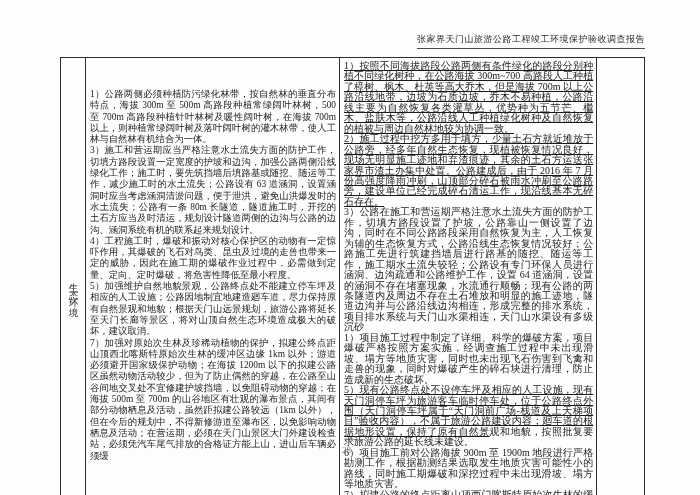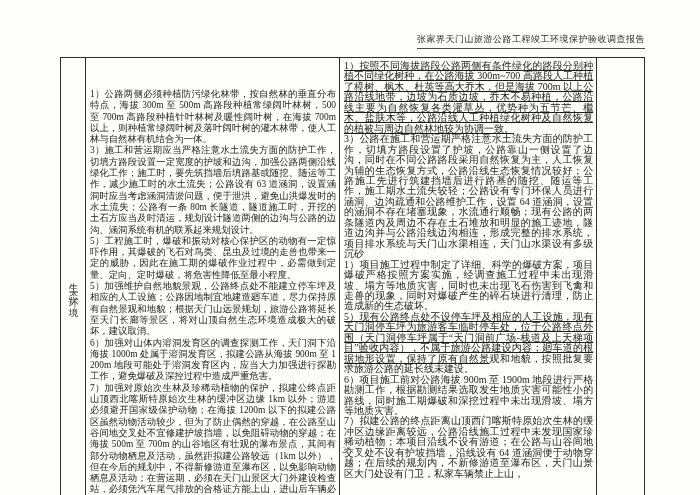--- a/index.html
+++ b/index.html
@@ -110,28 +110,28 @@
 
   <div class="doc-table">
 
     <div class="cell label-cell">
       <div class="vertical-text">生态环境</div>
     </div>
 
     <div class="cell req-cell">
         <div class="para"><span>1）公路两侧必须种植防污绿化林带，按自然林的垂直分布特点，海拔 300m 至 500m 高路段种植常绿阔叶林树，500 至 700m 高路段种植针叶林树及暖性阔叶树，在海拔 700m 以上，则种植常绿阔叶树及落叶阔叶树的灌木林带，使人工林与自然林有机结合为一体。</span></div>
         <div class="para"><span>3）施工和营运期应当严格注意水土流失方面的防护工作，切填方路段设置一定宽度的护坡和边沟，加强公路两侧沿线绿化工作；施工时，要先筑挡墙后填路基或随挖、随运等工作，减少施工时的水土流失；公路设有 63 道涵洞，设置涵洞时应当考虑涵洞清淤问题，便于泄洪，避免山洪爆发时的水土流失；公路有一条 80m 长隧道，隧道施工时，开挖的土石方应当及时清运，规划设计隧道两侧的边沟与公路的边沟、涵洞系统有机的联系起来规划设计。</span></div>
-        <div class="para"><span>5）工程施工时，爆破和振动对核心保护区的动物有一定惊吓作用，其爆破的飞石对鸟类、昆虫及过境的走兽也带来一定的威胁，因此在施工期的爆破作业过程中，必需做到定量、定向、定时爆破，将危害性降低至最小程度。</span></div>
+        <div class="para"><span>4）工程施工时，爆破和振动对核心保护区的动物有一定惊吓作用，其爆破的飞石对鸟类、昆虫及过境的走兽也带来一定的威胁，因此在施工期的爆破作业过程中，必需做到定量、定向、定时爆破，将危害性降低至最小程度。</span></div>
         <div class="para"><span>5）加强维护自然地貌景观，公路终点处不能建立停车坪及相应的人工设施；公路因地制宜地建造廻车道，尽力保持原有自然景观和地貌；根据天门山远景规划，旅游公路将延长至天门长廊等景区，将对山顶自然生态环境造成极大的破坏，建议取消。</span></div>
-        <div class="para"><span>6）加强对山体内溶洞发育区的调查探测工作，天门洞下沿海拔 1000m 处属于溶洞发育区，拟建公路从海拔 900m 至 1200m 地段可能处于溶洞发育区内，应当大力加强进行探勘工作，避免爆破及深控过程中造成严重危害。</span></div>
         <div class="para"><span>7）加强对原始次生林及珍稀动植物的保护，拟建公终点距山顶西北喀斯特原始次生林的缓冲区边缘 1km 以外；游道必须避开国家级保护动物；在海拔 1200m 以下的拟建公路区虽然动物活动较少，但为了防止偶然的穿越，在公路至山谷间地交叉处不宜修建护坡挡墙，以免阻碍动物的穿越；在海拔 500m 至 700m 的山谷地区有壮观的瀑布景点，其间有部分动物栖息及活动，虽然距拟建公路较远（1km 以外），但在今后的规划中，不得新修游道至瀑布区，以免影响动物栖息及活动；在营运期，必须在天门山景区大门外建设检查站，必须凭汽车尾气排放的合格证方能上山，进山后车辆必须缓</span></div>
       </div>
 
     <div class="cell find-cell">
         <div class="para"><span class="u">1）按照不同海拔路段公路两侧有条件绿化的路段分别种植不同绿化树种，在公路海拔 300m~700 高路段人工种植了樟树、枫木、杜英等高大乔木，但是海拔 700m 以上公路沿线地带，边坡为石质边坡，乔木不易种植，公路沿线主要为自然恢复各类灌草丛，优势种为五节芒、檵木、盐肤木等，公路沿线人工种植绿化树种及自然恢复的植被与周边自然林地较为协调一致。</span></div>
+        <div class="para"><span class="u">2）施工过程中挖方多用于填方，少量土石方就近堆放于公路旁，经多年自然生态恢复，现植被恢复情况良好，现场无明显施工迹地和弃渣痕迹，其余的土石方运送张家界市渣土办集中处置。公路建成后，由于 2016 年 7 月份高强度降雨冲刷，山顶部分碎石被雨水冲刷至公路路旁，建设单位已经完成碎石清运工作，现沿线基本无碎石存在。</span></div>
         <div class="para"><span>3）公路在施工和营运期严格注意水土流失方面的防护工作，切填方路段设置了护坡，公路靠山一侧设置了边沟，同时在不同公路路段采用自然恢复为主，人工恢复为辅的生态恢复方式，公路沿线生态恢复情况较好；公路施工先进行筑建挡墙后进行路基的随挖、随运等工作，施工期水土流失较轻；公路设有专门环保人员进行涵洞、边沟疏通和公路维护工作，设置 64 道涵洞，设置的涵洞不存在堵塞现象，水流通行顺畅；现有公路的两条隧道内及周边不存在土石堆放和明显的施工迹地，隧道边沟并与公路沿线边沟相连，形成完整的排水系统，项目排水系统与天门山水渠相连，天门山水渠设有多级沉砂</span></div>
         <div class="para"><span>1）项目施工过程中制定了详细、科学的爆破方案，项目爆破严格按照方案实施，经调查施工过程中未出现滑坡、塌方等地质灾害，同时也未出现飞石伤害到飞禽和走兽的现象，同时对爆破产生的碎石块进行清理，防止造成新的生态破坏。</span></div>
         <div class="para"><span class="u">5）现有公路终点处不设停车坪及相应的人工设施，现有天门洞停车坪为旅游客车临时停车处，位于公路终点外围（天门洞停车坪属于“天门洞前广场-栈道及上天梯项目”验收内容），不属于旅游公路建设内容；廻车道的根据地形设置，保持了原有自然景</span><span>观和地貌，按照批复要求旅游公路的延长线未建设。</span></div>
         <div class="para"><span>6）项目施工前对公路海拔 900m 至 1900m 地段进行严格勘测工作，根据勘测结果选取发生地质灾害可能性小的路线，同时施工期爆破和深挖过程中未出现滑坡、塌方等地质灾害。</span></div>
         <div class="para"><span>7）拟建公路的终点距离山顶西门喀斯特原始次生林的缓冲区边缘距离较远，公路沿线施工过程中未发现国家珍稀动植物；本项目沿线不设有游道；在公路与山谷间地交叉处不设有护坡挡墙，沿线设有 64 道涵洞便于动物穿越；在后续的规划内，不新修游道至瀑布区，天门山景区大门处设有门卫，私家车辆禁止上山，</span></div>
       </div>
 
     <div class="cell verdict-cell">
       <div>符合</div>
     </div>

